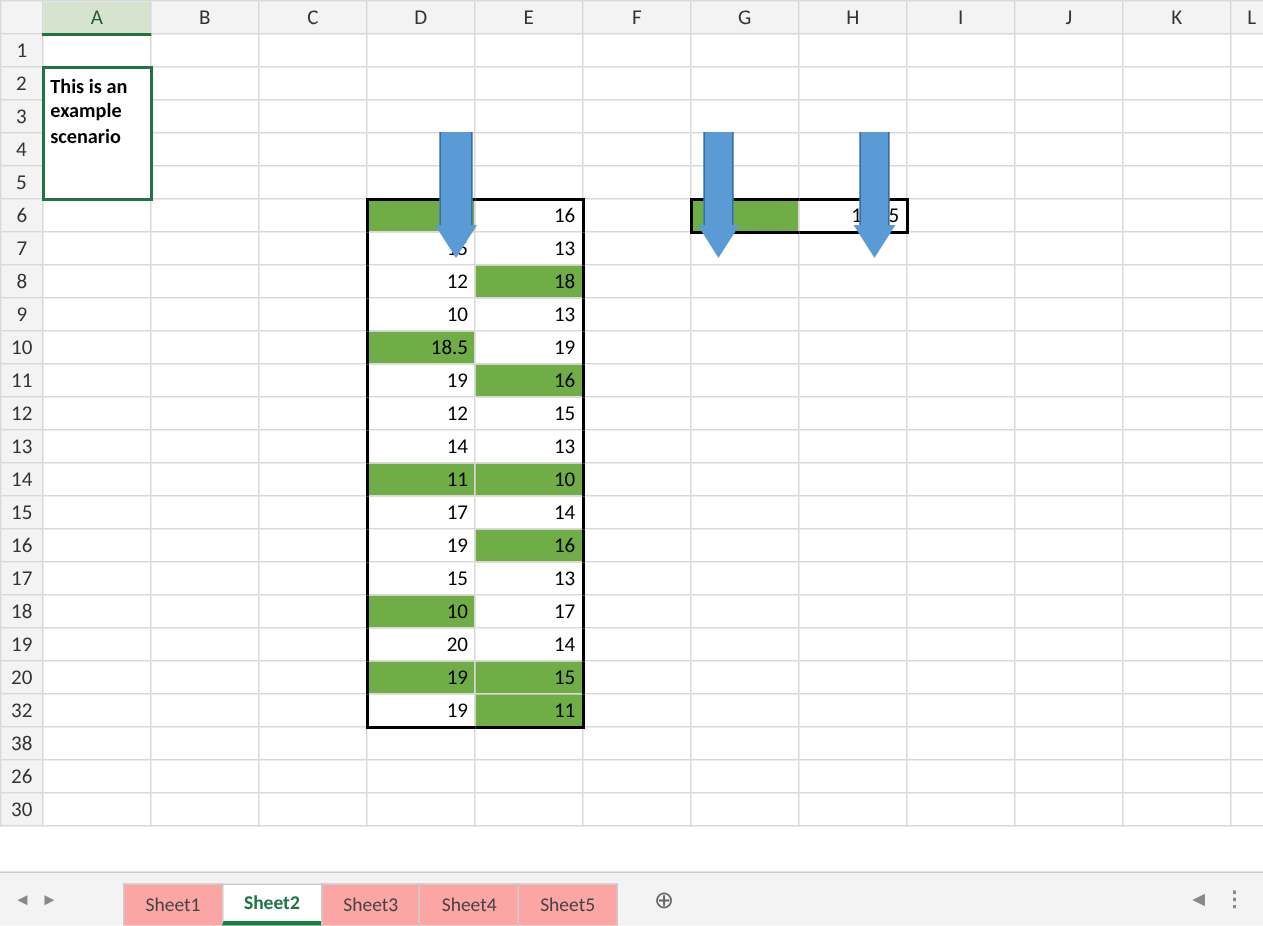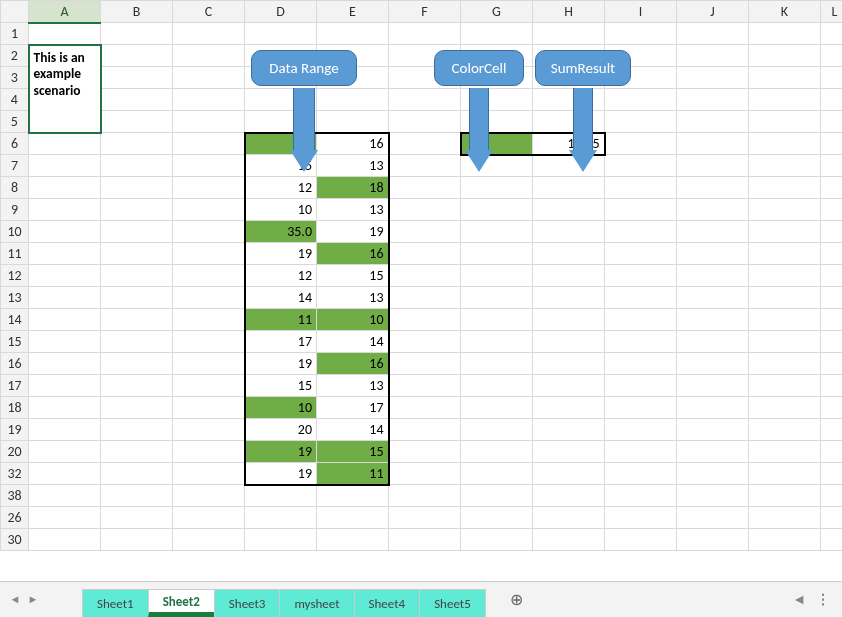--- a/index.html
+++ b/index.html
@@ -117,31 +117,31 @@
   .tabs {
     display: flex;
     align-items: flex-end;
     margin-left: 40px;
     height: 100%;
   }
   .tab {
     padding: 6px 14px;
     border: 1px solid #ccc;
     border-bottom: none;
-    background: #5eead4;
+    background: #fca5a5;
     margin-right: -1px;
     font-size: 13px;
     color: #444;
     cursor: pointer;
     height: 28px;
     display:flex;align-items:center;
   }
   .tab.active {
     background: #fff;
-    border-bottom: 5px solid #15803d;
+    border-bottom: 3px solid #15803d;
     color: #217346;
     font-weight: bold;
   }
   .addsheet {
     width: 28px; height: 28px;
     display:flex;align-items:center;justify-content:center;
     color:#666;
     margin-left: 18px;
     font-size: 16px;
     border-radius: 50%;
@@ -324,21 +324,21 @@
           <td></td>
           <td></td>
           <td></td>
           <td></td>
         </tr>
         <tr>
           <th class="rowhdr">10</th>
           <td></td>
           <td></td>
           <td></td>
-          <td class="g bl">35.0</td>
+          <td class="g bl">18.5</td>
           <td class="br">19</td>
           <td></td>
           <td></td>
           <td></td>
           <td></td>
           <td></td>
           <td></td>
           <td></td>
         </tr>
         <tr>
@@ -547,48 +547,38 @@
           <td></td>
           <td></td>
           <td></td>
           <td></td>
           <td></td>
           <td></td>
         </tr>
       </tbody>
   </table>
 
-  <div class="callout" style="left:251px; top:50px; width:106px;">
-    <span>Data Range</span>
-  </div>
   <div class="arrow-stem" style="left:293px; top:88px; width:22px; height:62px;"></div>
   <div class="arrow-head" style="left:290px; top:150px;"></div>
 
-  <div class="callout" style="left:434px; top:50px; width:90px;">
-    <span>ColorCell</span>
-  </div>
   <div class="arrow-stem" style="left:469px; top:88px; width:20px; height:62px;"></div>
   <div class="arrow-head" style="left:465px; top:150px;"></div>
 
-  <div class="callout" style="left:535px; top:50px; width:96px;">
-    <span>SumResult</span>
-  </div>
   <div class="arrow-stem" style="left:573px; top:88px; width:20px; height:62px;"></div>
   <div class="arrow-head" style="left:569px; top:150px;"></div>
 
 </div>
 
 <div class="tabbar">
   <div class="nav-btn">◄</div>
   <div class="nav-btn">►</div>
   <div class="tabs" id="tabs">
       <div class="tab">Sheet1</div>
       <div class="tab active">Sheet2</div>
       <div class="tab">Sheet3</div>
-      <div class="tab">mysheet</div>
       <div class="tab">Sheet4</div>
       <div class="tab">Sheet5</div>
     </div>
   <div class="addsheet">⊕</div>
   <div class="tabbar-right">
     <span>◄</span>
     <span class="dots">⋮</span>
   </div>
 </div>
 

